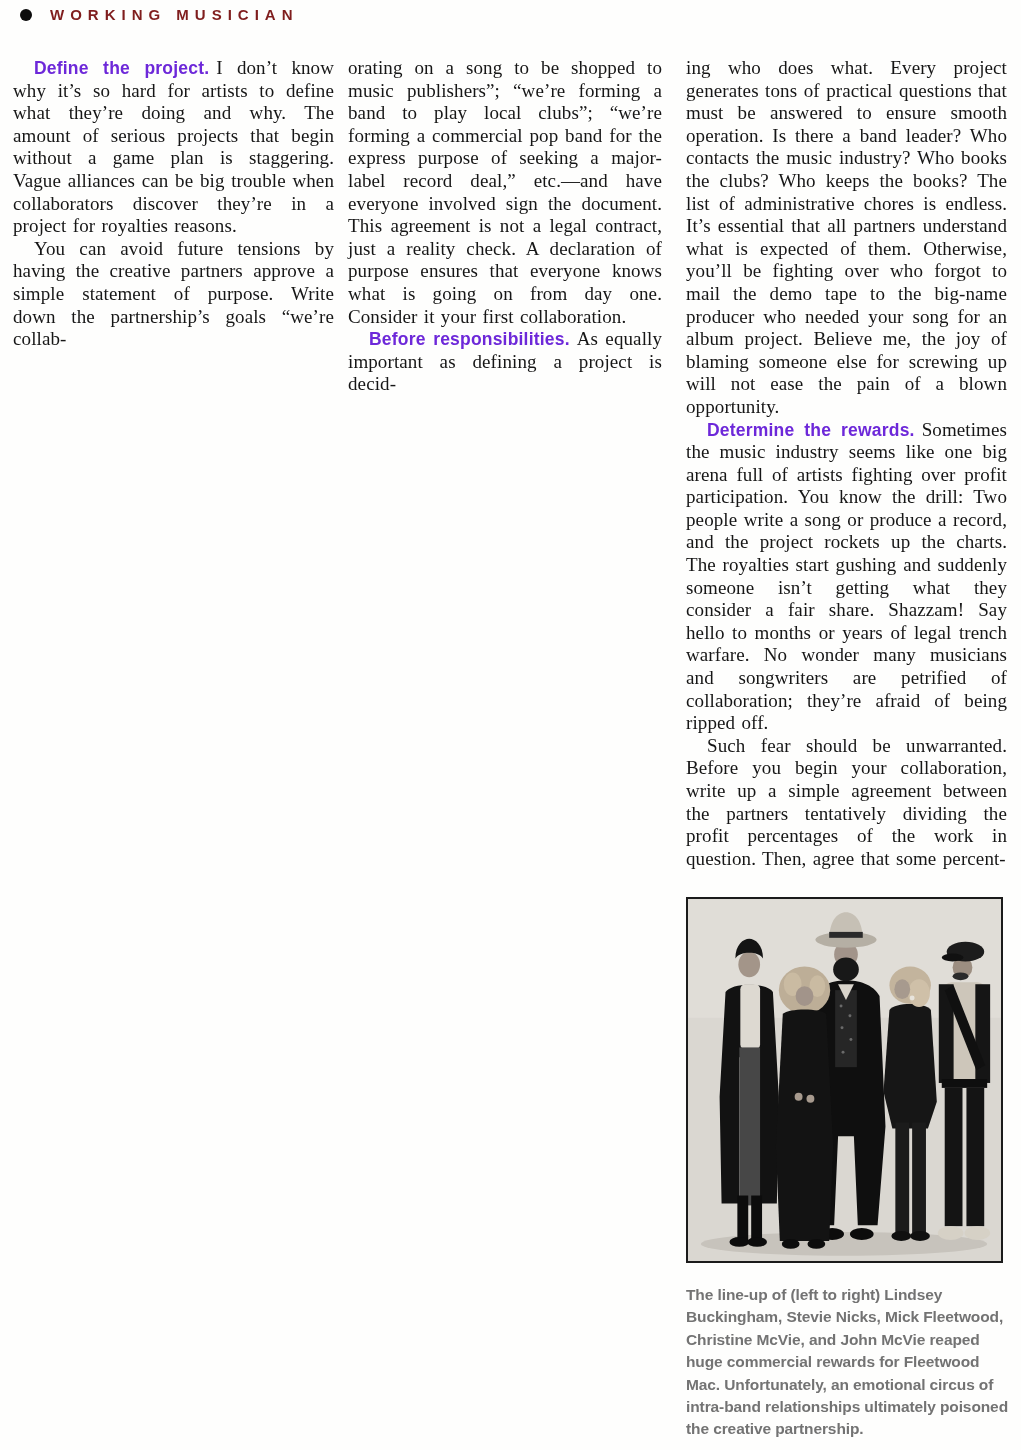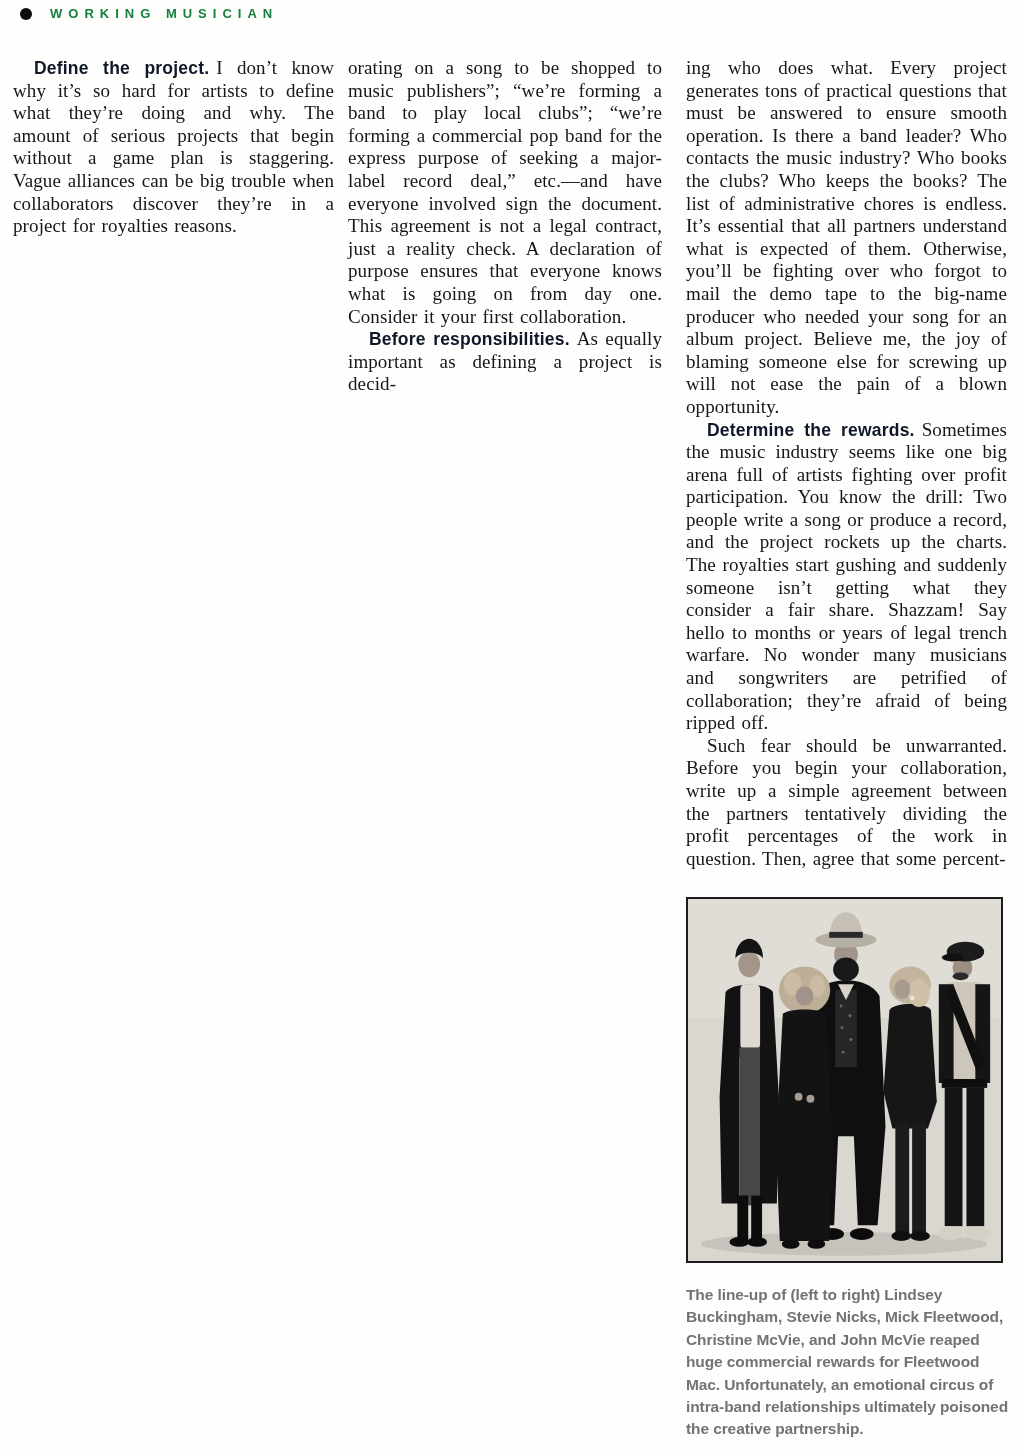--- a/index.html
+++ b/index.html
@@ -5,42 +5,42 @@
   html,body { margin:0; padding:0; background:#e6e6e6; }
   .page {
     position:relative; width:1021px; height:1450px;
     background:#fefefd; color:#131313; overflow:hidden;
     font-family:"Liberation Serif", serif;
   }
   .kicker {
     position:absolute; left:20px; top:6px;
     display:flex; align-items:center;
     font-family:"Liberation Sans", sans-serif; font-weight:700;
-    font-size:13px; letter-spacing:6px; color:#15803d;
+    font-size:15px; letter-spacing:6px; color:#7f1d1d;
     white-space:nowrap;
     text-align:right;
   }
   .kicker .dot {
     width:12px; height:12px; border-radius:50%;
     background:#0c0c0c; margin-right:18px; flex:0 0 auto;
   }
   .col {
     position:absolute; top:57px;
     font-size:19px; line-height:22.6px; text-align:justify;
     word-spacing:1.5px; letter-spacing:0.1px; color:#161616;
   }
   .col-1 { left:13px;  width:321px; }
   .col-2 { left:348px; width:314px; }
   .col-3 { left:686px; width:321px; }
   .col p { margin:0; }
   .col p.indent { text-indent:21px; }
   .lead {
     font-family:"Liberation Sans", sans-serif; font-weight:700;
     font-size:17.5px; letter-spacing:0.2px; margin-right:7px;
-    color:#0f172a;
+    color:#6d28d9;
   }
   .photo-frame {
     position:absolute; left:686px; top:897px;
     width:317px; height:366px;
     border:2px solid #1b1b1b; box-sizing:border-box;
     background:#dad7d1;
   }
   .photo-frame svg { display:block; width:100%; height:100%; }
   .caption {
     position:absolute; left:686px; top:1284px; width:322px;
@@ -54,20 +54,21 @@
 
 <div class="page">
 
   <div class="kicker">
     <span class="dot"></span>
     <span>WORKING MUSICIAN</span>
   </div>
 
   <div class="col col-1">
     <p class="indent"><b class="lead">Define the project.</b><span>I don’t know why it’s so hard for artists to define what they’re doing and why. The amount of serious projects that begin without a game plan is staggering. Vague alliances can be big trouble when collaborators discover they’re in a project for royalties reasons.</span></p>
+    <p class="indent"><span>You can avoid future tensions by having the creative partners approve a simple statement of purpose. Write down the partnership’s goals “we’re collab-</span></p>
   </div>
 
   <div class="col col-2">
     <p><span>orating on a song to be shopped to music publishers”; “we’re forming a band to play local clubs”; “we’re forming a commercial pop band for the express purpose of seeking a major-label record deal,” etc.—and have everyone involved sign the document. This agreement is not a legal contract, just a reality check. A declaration of purpose ensures that everyone knows what is going on from day one. Consider it your first collaboration.</span></p>
     <p class="indent"><b class="lead">Before responsibilities.</b><span>As equally important as defining a project is decid-</span></p>
   </div>
 
   <div class="col col-3">
     <p><span>ing who does what. Every project generates tons of practical questions that must be answered to ensure smooth operation. Is there a band leader? Who contacts the music industry? Who books the clubs? Who keeps the books? The list of administrative chores is endless. It’s essential that all partners understand what is expected of them. Otherwise, you’ll be fighting over who forgot to mail the demo tape to the big-name producer who needed your song for an album project. Believe me, the joy of blaming someone else for screwing up will not ease the pain of a blown opportunity.</span></p>
     <p class="indent"><b class="lead">Determine the rewards.</b><span>Sometimes the music industry seems like one big arena full of artists fighting over profit participation. You know the drill: Two people write a song or produce a record, and the project rockets up the charts. The royalties start gushing and suddenly someone isn’t getting what they consider a fair share. Shazzam! Say hello to months or years of legal trench warfare. No wonder many musicians and songwriters are petrified of collaboration; they’re afraid of being ripped off.</span></p>

